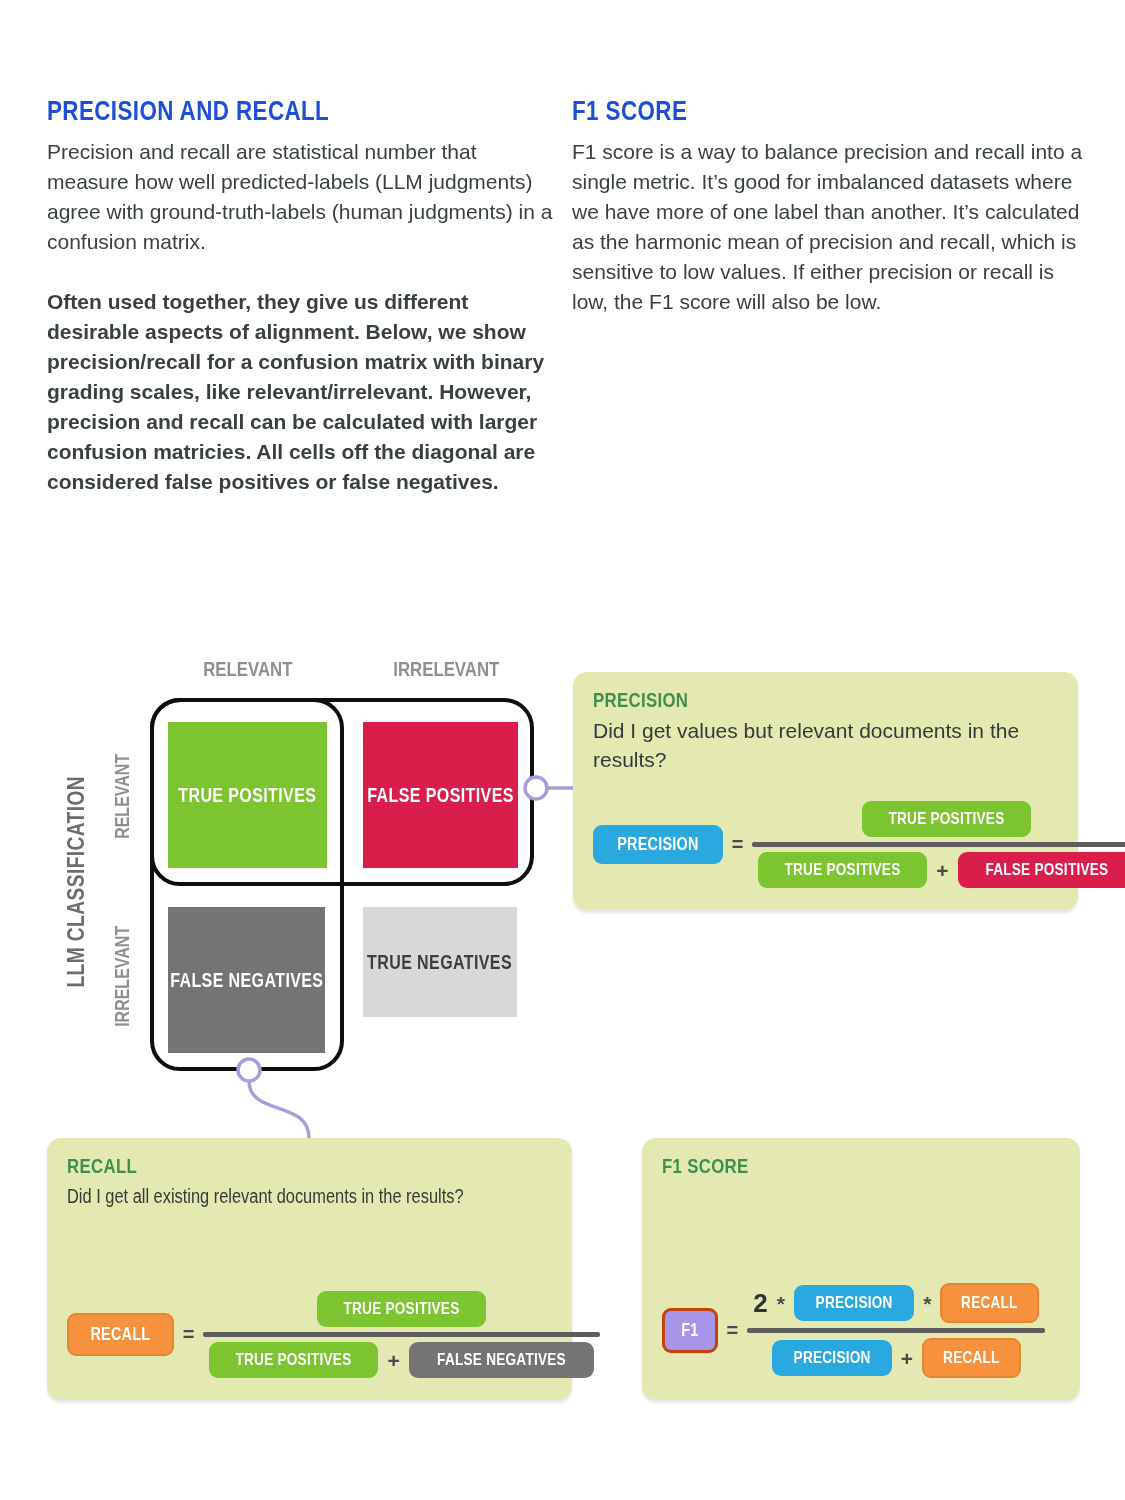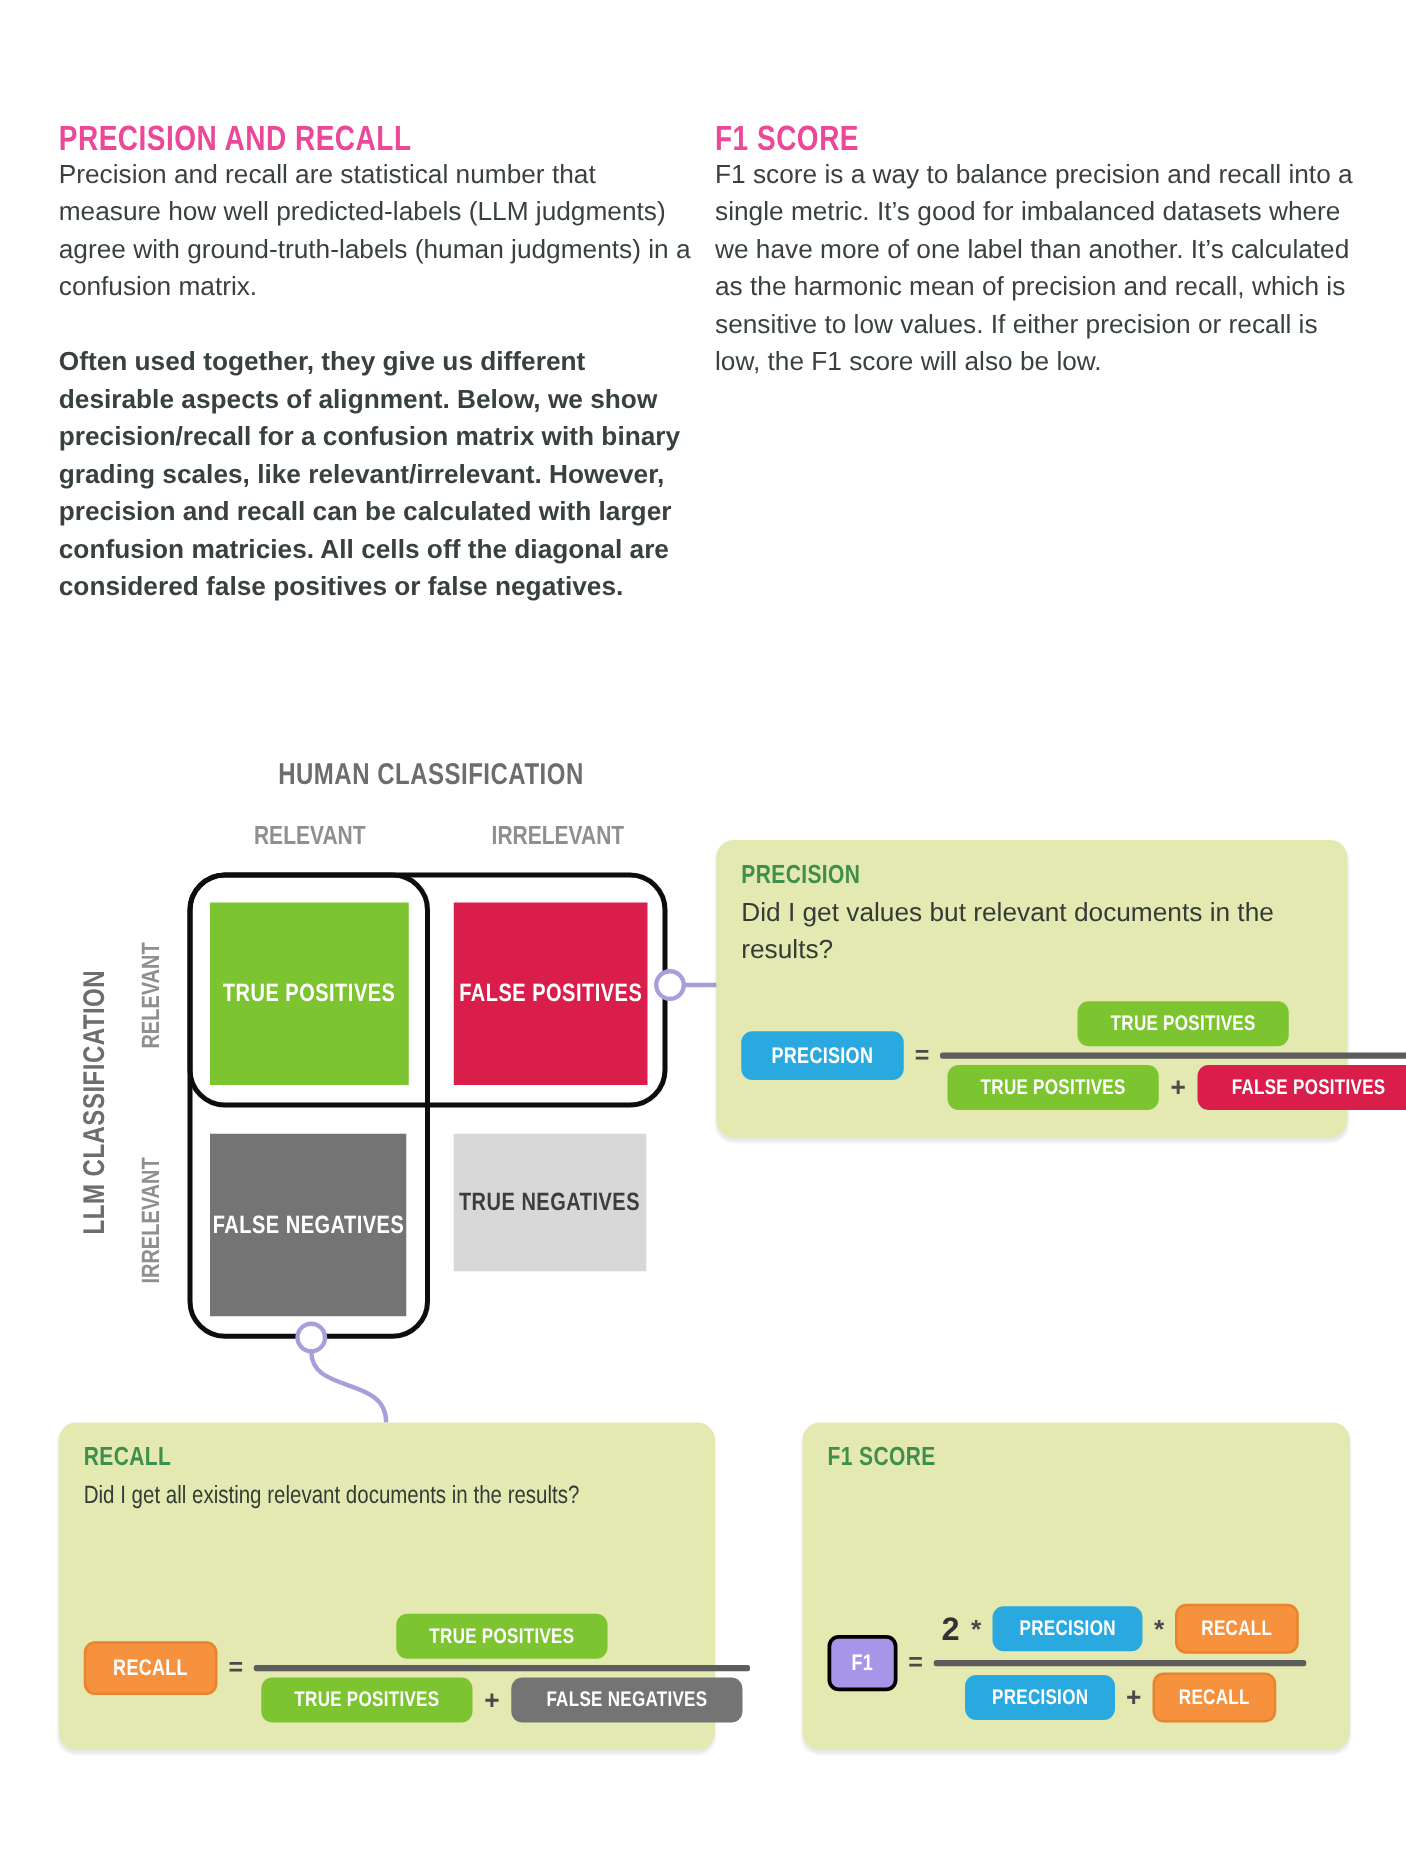--- a/index.html
+++ b/index.html
@@ -15,21 +15,21 @@
   
   .cx { display:inline-block; transform:scaleX(.8); transform-origin:center; white-space:nowrap; }
   .cx-left { transform-origin:left center; }
 
   
   .textcol { position:absolute; top:97px; }
   .textcol.left  { left:47px;  width:512px; }
   .textcol.right { left:572px; width:516px; }
   .textcol h2 {
     font-size:28px; line-height:1; font-weight:700;
-    color:#ec4899; letter-spacing:.5px; margin-bottom:0;
+    color:#1d4ed8; letter-spacing:.5px; margin-bottom:12px;
   }
   .textcol p { font-size:21px; line-height:30px; color:#38413f; }
   .textcol p + p { margin-top:30px;font-weight:bold; }
 
   
   .haxis {
     position:absolute; left:185px; top:606px; width:320px;
     text-align:center; font-size:24px; font-weight:700; color:#6d6d6d; letter-spacing:.5px;
   }
   .hcol {
@@ -83,21 +83,21 @@
     display:inline-flex; align-items:center; justify-content:center;
     border-radius:9px; color:#fff; font-weight:700; letter-spacing:.3px;
     font-size:17px; padding:8px 12px; white-space:nowrap;
   }
   .pill.lhs { font-size:18px; padding:9px 14px; }
   .pill.green  { background:#7dc431; }
   .pill.red    { background:#d91e4c; }
   .pill.gray   { background:#747474; }
   .pill.blue   { background:#29a9e0; }
   .pill.orange { background:#f6913e; border:2px solid #e8832e; }
-  .pill.purple { background:#a795e8; border:3px solid #000000;text-align:center; }
+  .pill.purple { background:#a795e8; border:3px solid #c2410c;text-align:center; }
   .eq { font-size:20px; font-weight:700; color:#4a4a4a; }
   .op { font-size:21px; font-weight:700; color:#4a4a4a; position:relative; top:1px; }
   .plain { font-size:26px; font-weight:600; color:#333; }
   .fraction { display:flex; flex-direction:column; align-items:stretch; }
   .frac-row { display:flex; align-items:center; justify-content:center; gap:9px; padding:0 6px; }
   .frac-bar { height:5px; background:#5d5d5d; border-radius:2px; margin:5px 0; }
 </style>
 </head>
 <body>
 
@@ -107,21 +107,20 @@
     <h2><span class="cx cx-left">PRECISION AND RECALL</span></h2>
     <p>Precision and recall are statistical number that measure how well predicted-labels (LLM judgments) agree with ground-truth-labels (human judgments) in a confusion matrix.</p>
     <p>Often used together, they give us different desirable aspects of alignment. Below, we show precision/recall for a confusion matrix with binary grading scales, like relevant/irrelevant. However, precision and recall can be calculated with larger confusion matricies. All cells off the diagonal are considered false positives or false negatives.</p>
   </section>
 
   <section class="textcol right">
     <h2><span class="cx cx-left">F1 SCORE</span></h2>
     <p>F1 score is a way to balance precision and recall into a single metric. It’s good for imbalanced datasets where we have more of one label than another. It’s calculated as the harmonic mean of precision and recall, which is sensitive to low values. If either precision or recall is low, the F1 score will also be low.</p>
   </section>
 
-  <div class="haxis"><span class="cx">HUMAN CLASSIFICATION</span></div>
   <div class="hcol c1"><span class="cx">RELEVANT</span></div>
   <div class="hcol c2"><span class="cx">IRRELEVANT</span></div>
   <div class="vlabel vaxis"><span class="cx">LLM CLASSIFICATION</span></div>
   <div class="vlabel vrow r1"><span class="cx">RELEVANT</span></div>
   <div class="vlabel vrow r2"><span class="cx">IRRELEVANT</span></div>
 
   <div class="cell tp">
       <span class="cx">TRUE POSITIVES</span>
     </div>
   <div class="cell fp">

